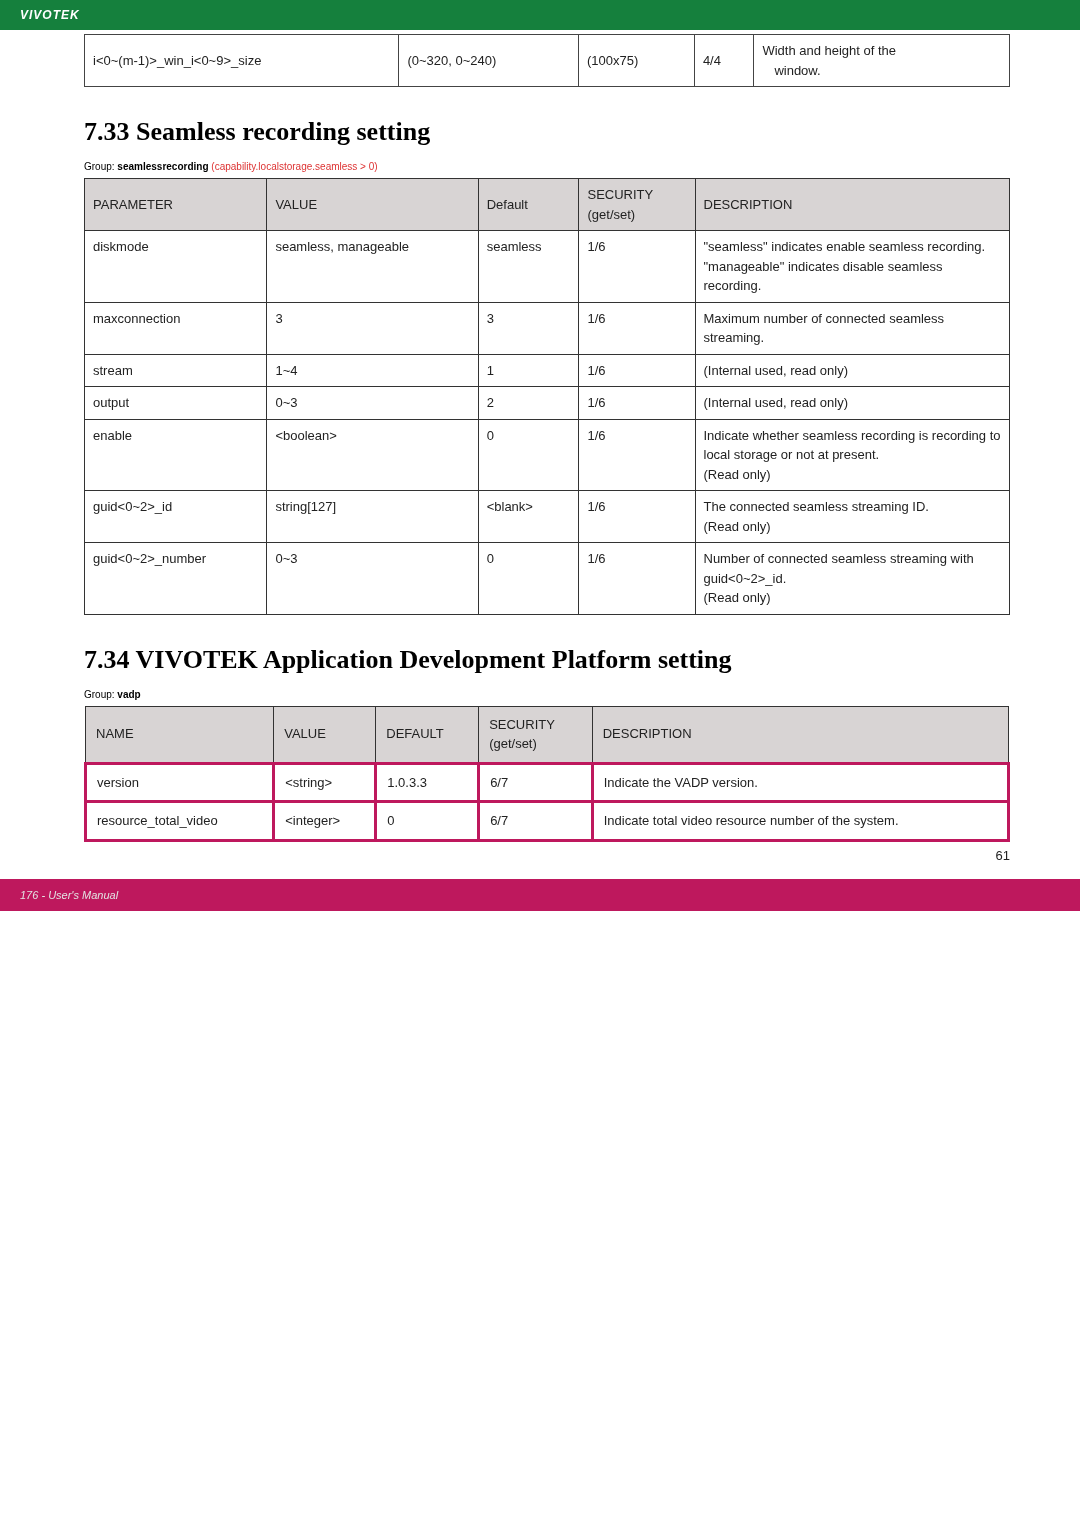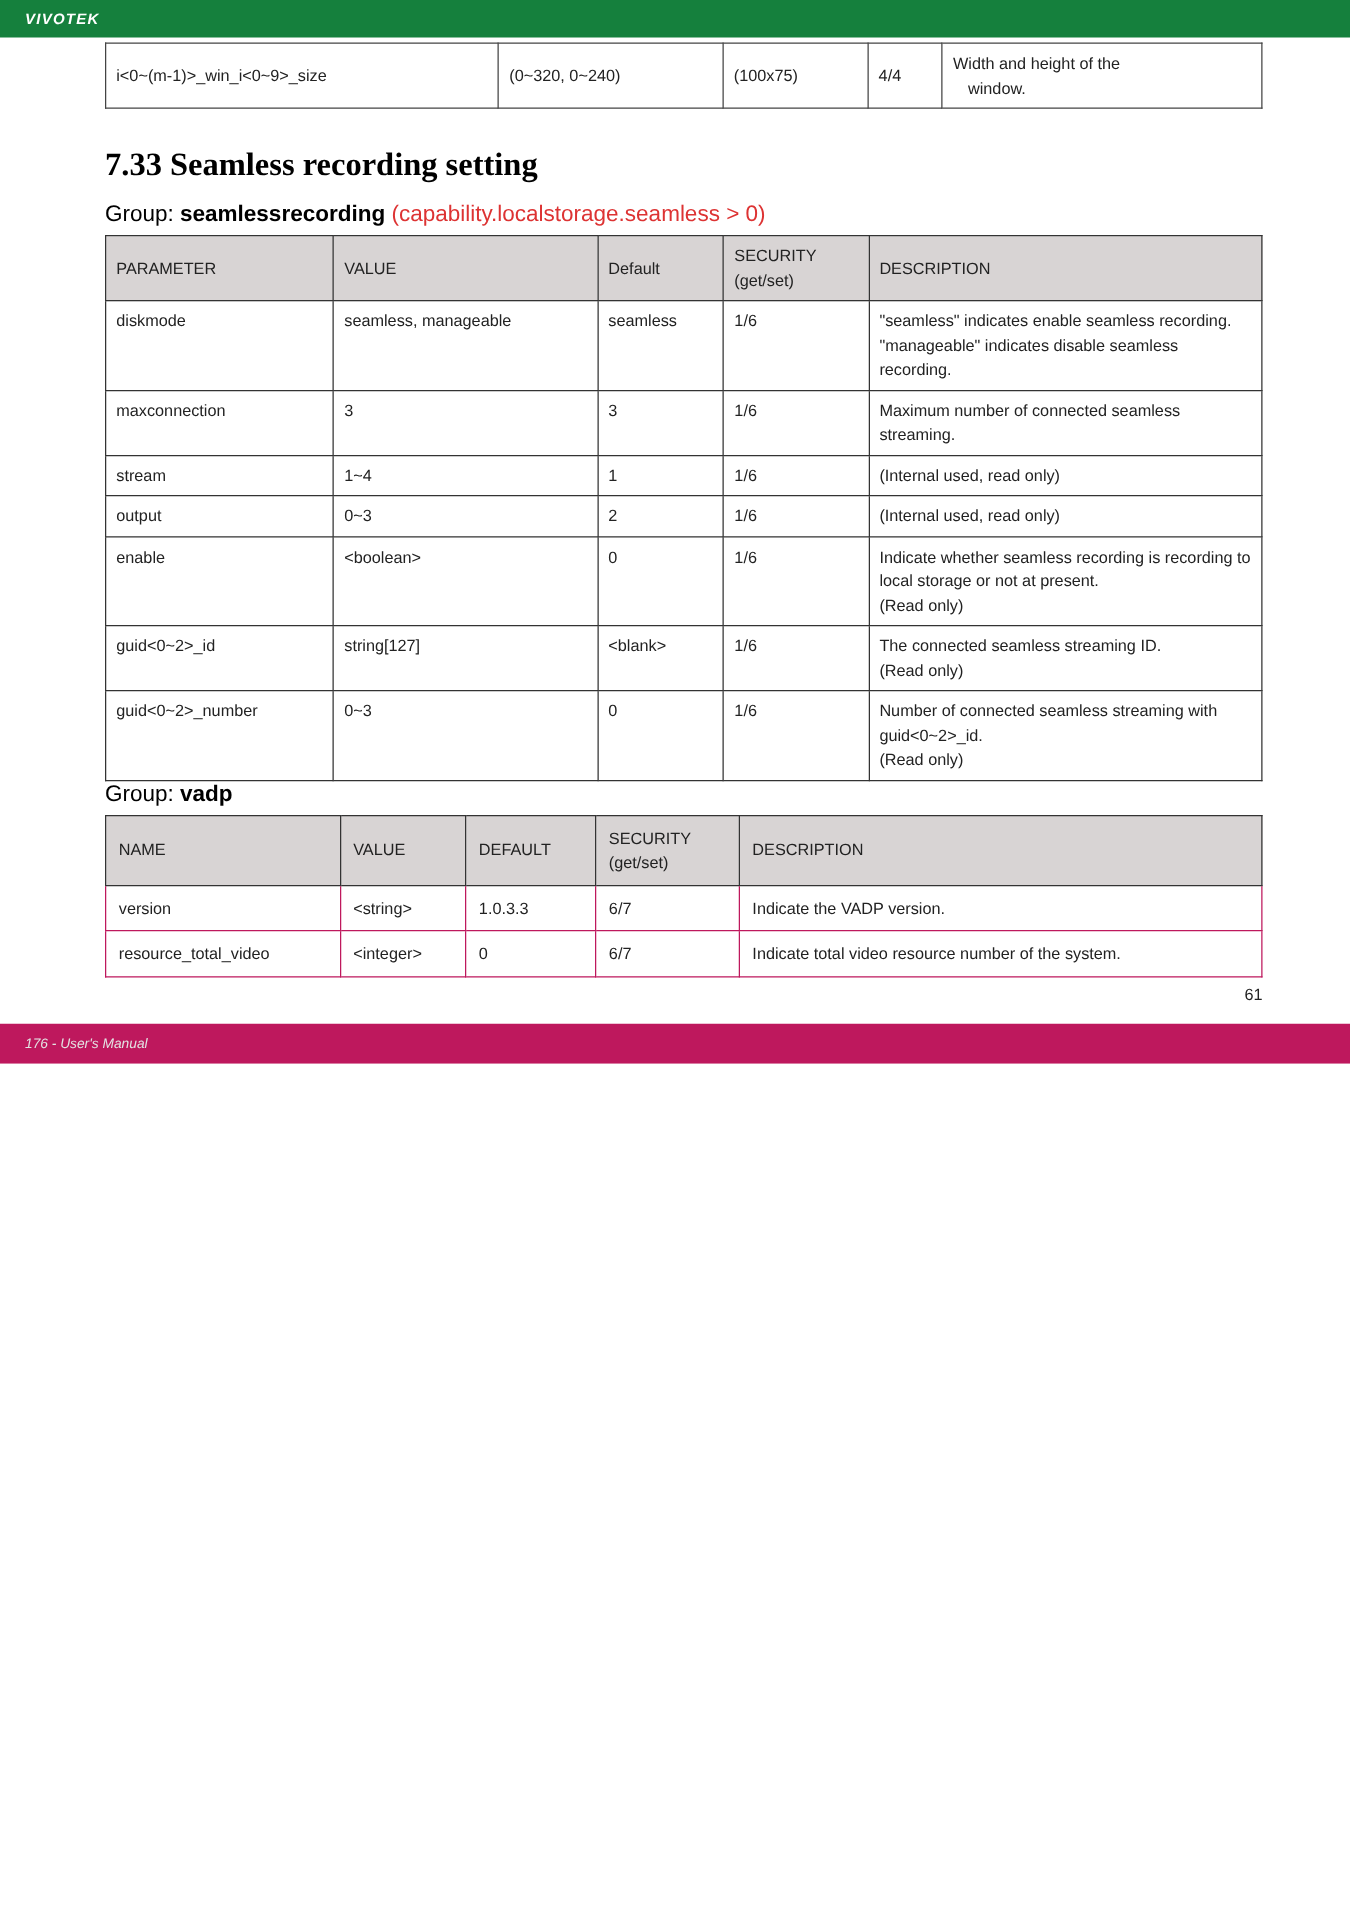--- a/index.html
+++ b/index.html
@@ -37,21 +37,21 @@
     padding: 6px 8px;
     vertical-align: middle;
   }
   .section-heading {
     font-family: "Times New Roman", serif;
     font-size: 26px;
     font-weight: bold;
     margin: 30px 0 14px 0;
   }
   .group-line {
-    font-size: 18px;
+    font-size: 10px;
     margin-bottom: 6px;
   }
   .group-line .redspan {
     color: #d33;
   }
   .group-line .boldgroup {
     font-weight: bold;
   }
   table.param-table {
     border: 1.5px solid #333;
@@ -78,21 +78,21 @@
   }
   table.vadp-table th {
     background: #d8d4d4;
     text-align: left;
     font-weight: normal;
     border: 1px solid #333;
     padding: 8px 10px;
     vertical-align: middle;
   }
   table.vadp-table td {
-    border: 1px solid #be185d;
+    border: 3px solid #be185d;
     padding: 8px 10px;
     vertical-align: top;
   }
   .desc-indent {
     display: block;
     padding-left: 12px;
   }
   .footer-bar {
     background: #be185d;
     color: #e3e3e3;
@@ -206,20 +206,21 @@
         <td>guid&lt;0~2&gt;_number</td>
         <td>0~3</td>
         <td>0</td>
         <td>1/6</td>
         <td style="white-space:pre-line;">Number of connected seamless streaming with guid&lt;0~2&gt;_id.
 (Read only)</td>
       </tr>
     </tbody>
   </table>
 
+  <h2 class="section-heading">7.34 VIVOTEK Application Development Platform setting</h2>
 
   <div class="group-line">
     <span>Group: </span><span class="boldgroup">vadp</span>
   </div>
 
   <table class="vadp-table">
     <thead>
       <tr>
         <th>NAME</th>
         <th>VALUE</th>

